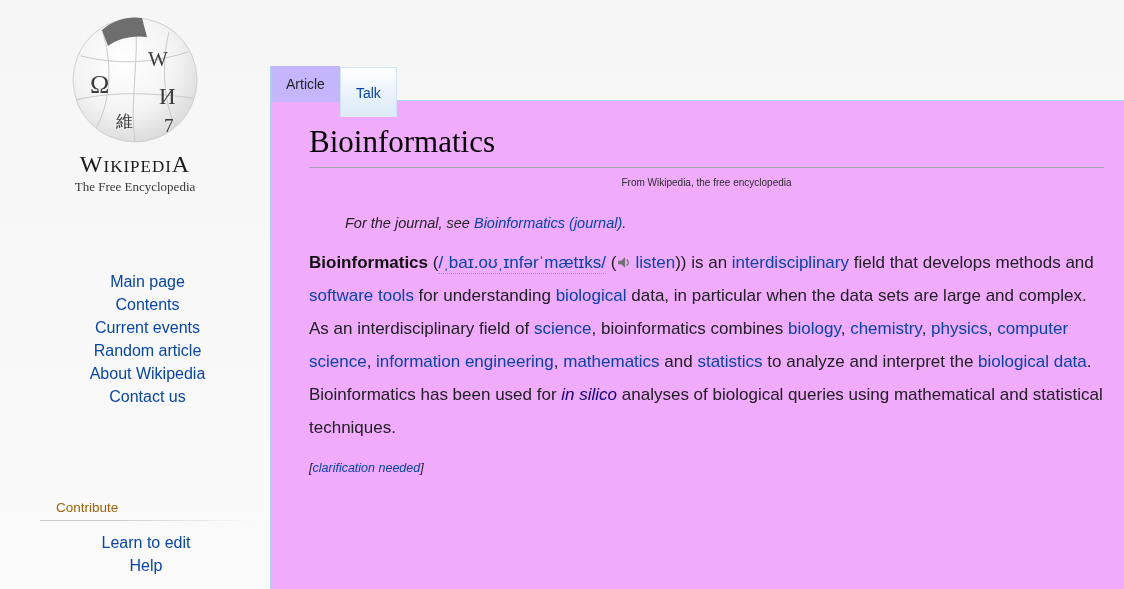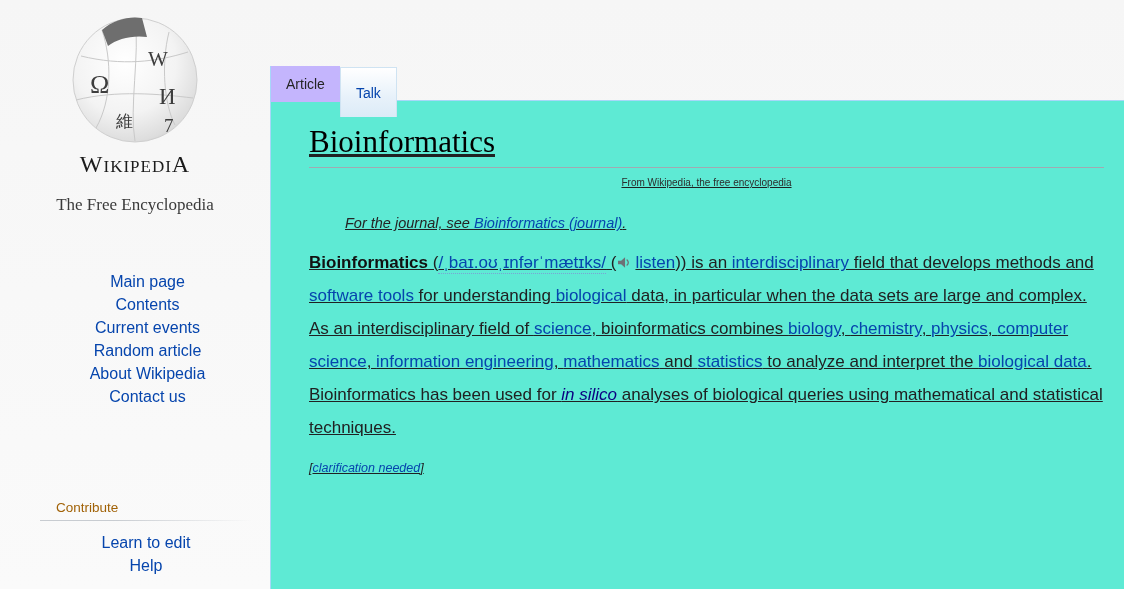--- a/index.html
+++ b/index.html
@@ -13,21 +13,21 @@
 
   
   .sidebar{position:absolute;left:0;top:0;width:270px;height:589px;}
   .logo-block{position:absolute;top:8px;left:0;width:270px;text-align:center;}
   .globe{display:block;margin:0 auto;}
   .glyph{font-family:"Liberation Serif", serif;fill:#3d3d3d;}
   .wordmark{
     font-family:"Liberation Serif", serif;font-variant:small-caps;
     font-size:24px;letter-spacing:1px;color:#1b1b1b;line-height:1.05;margin-top:4px;
   }
-  .logo-tagline{font-family:"Liberation Serif", serif;font-size:17px;color:#3a3a3a;margin-top:18px;}
+  .logo-tagline{font-family:"Liberation Serif", serif;font-size:13px;color:#3a3a3a;margin-top:2px;}
   .side-nav{position:absolute;top:270px;left:40px;width:215px;}
   .side-link{display:block;font-size:16px;line-height:23px;color:#0645ad;text-decoration:none;text-align:center;}
   .contribute{position:absolute;top:500px;left:40px;width:212px;}
   .portal-heading{font-size:13.5px;font-weight:normal;color:#a16207;margin:0 0 5px 16px;}
   .portal-rule{height:1px;background:linear-gradient(to right,#c8ccd1 0%,#c8ccd1 35%,rgba(200,204,209,0) 100%);margin:0 0 10px 0;}
 
   
   .tabs{position:absolute;left:270px;top:66px;height:36px;display:flex;z-index:2;}
   .tab{box-sizing:border-box;padding:0 15px;display:flex;align-items:center;font-size:14px;cursor:pointer;}
   .tab.active{
@@ -37,22 +37,22 @@
   .tab.inactive{
     margin-top:1px;height:50px;
     background:linear-gradient(to bottom,#ffffff 0%,#e7f1fa 60%,#dcebf7 100%);
     border:1px solid #cfe3f2;border-bottom:none;
   }
   .tab.inactive .tab-label{color:#0645ad;}
 
   
   .content{
     position:absolute;left:270px;top:100px;right:0;bottom:0;
-    background:#5eead4;border-left:1px solid #a7d7f9;border-top:1px solid #a7d7f9;
-    box-sizing:border-box;padding:14px 20px 0 38px;z-index:1;text-decoration:underline;
+    background:#f0abfc;border-left:1px solid #a7d7f9;border-top:1px solid #a7d7f9;
+    box-sizing:border-box;padding:14px 20px 0 38px;z-index:1;
   }
   .article-title{
     font-family:"Liberation Serif", "DejaVu Serif", serif;font-weight:normal;
     font-size:31px;color:#000;margin:8px 0 0 0;padding-bottom:7px;
     border-bottom:1px solid #a2a9b1;line-height:1.2;
   }
   .site-tagline{font-size:10px;color:#2c2c2c;margin-top:9px;text-align:center;}
   .hatnote{margin:27px 0 0 36px;font-style:italic;font-size:14.5px;color:#252525;}
   .hatnote a{color:#0645ad;text-decoration:none;}
   .intro{max-width:802px;margin-top:15px;font-size:17px;line-height:33px;color:#202122;}

